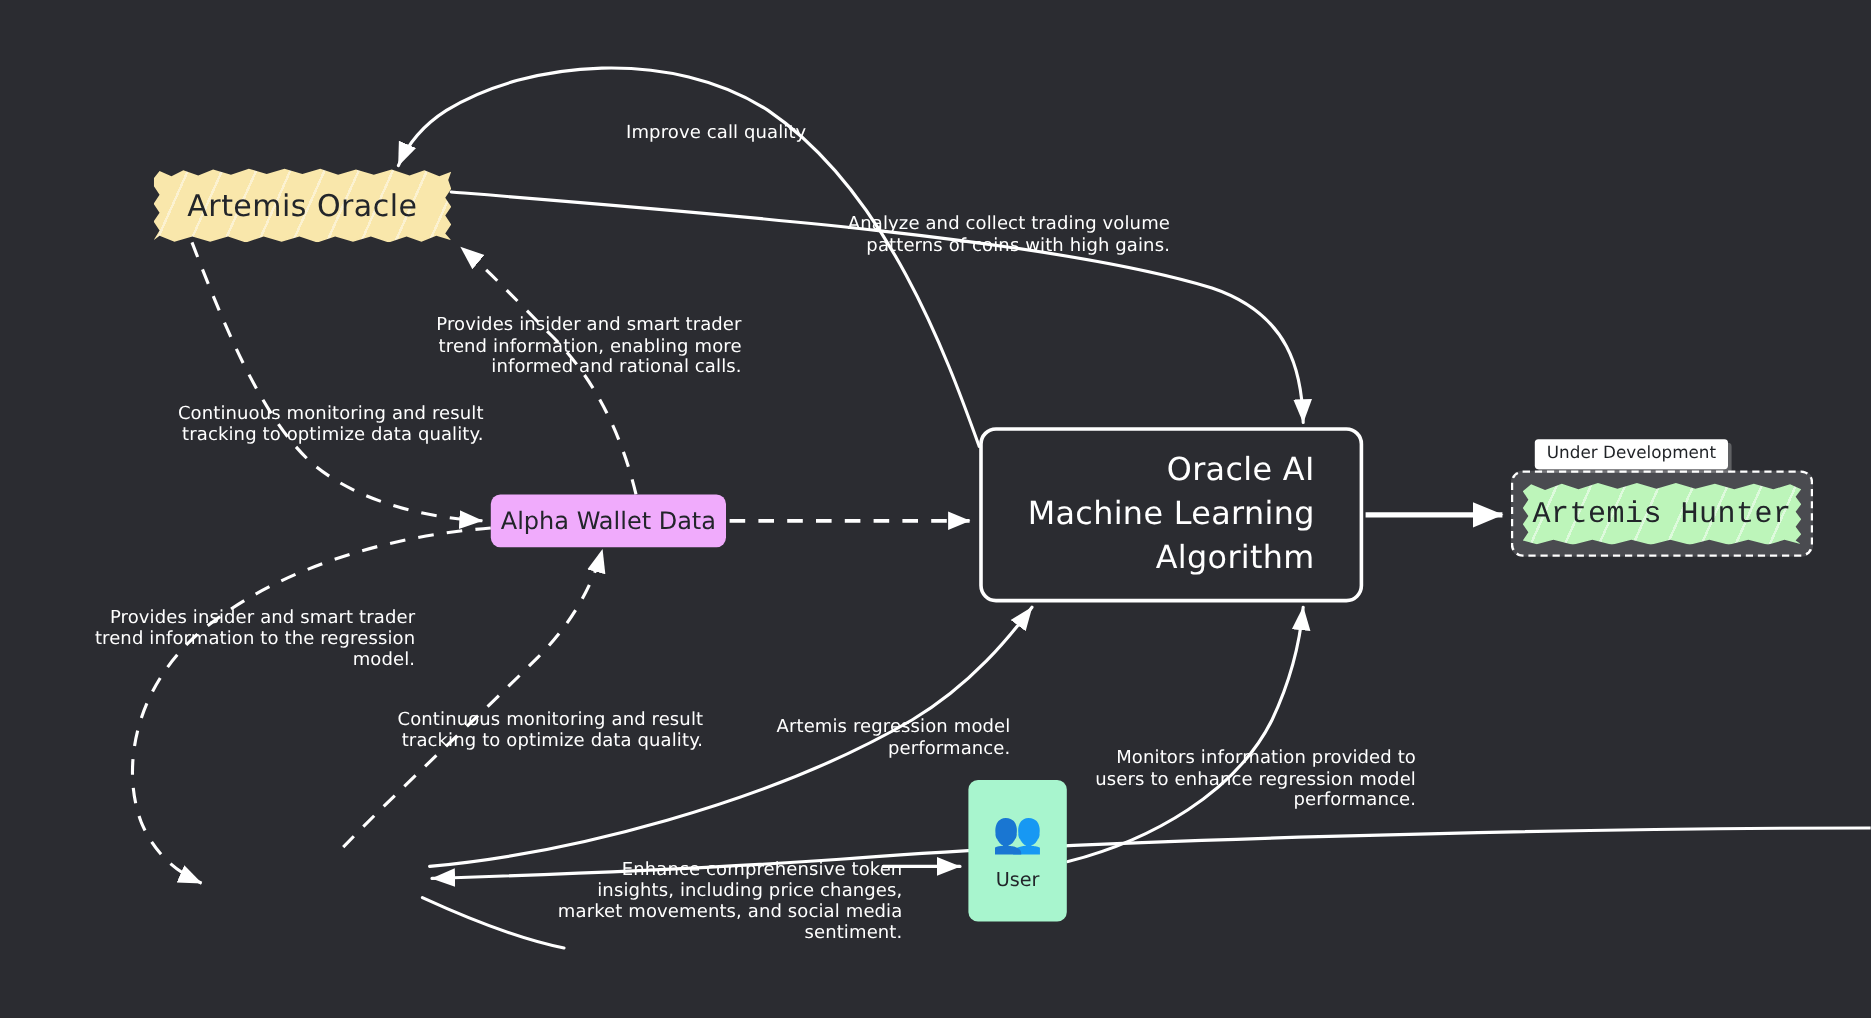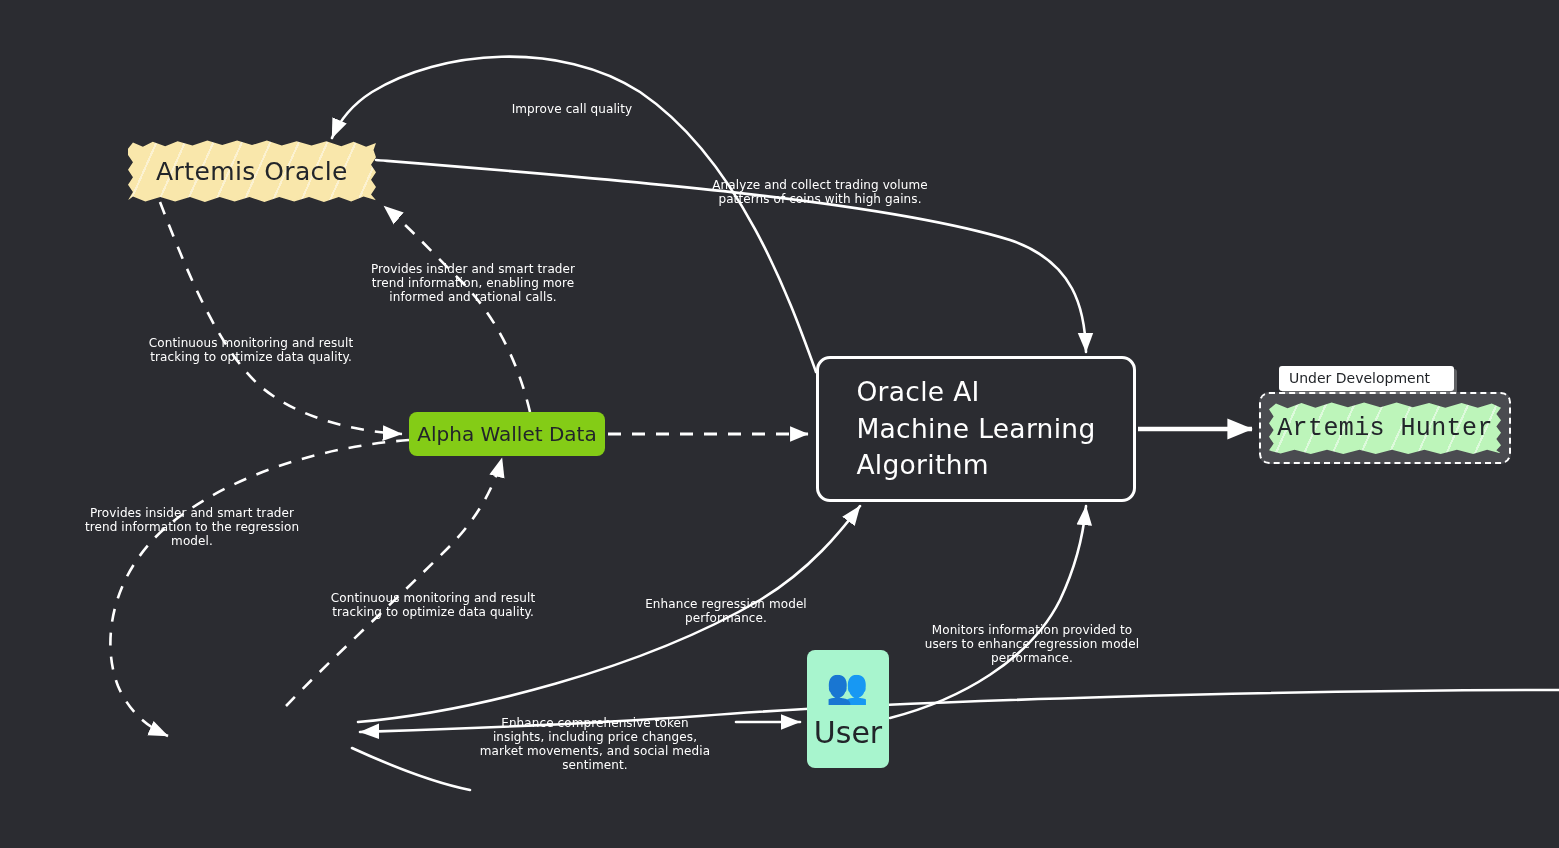--- a/index.html
+++ b/index.html
@@ -48,36 +48,36 @@
     stroke-width: 3.2;
     stroke-linecap: butt;
     stroke-dasharray: 13 11;
   }
 
   .edge-label {
     position: absolute;
     z-index: 2;
     color: #ffffff;
     font-family: "DejaVu Sans", sans-serif;
-    font-size: 12px;
+    font-size: 15px;
     line-height: 1.18;
-    text-align: center;
+    text-align: right;
     white-space: pre-line;
     letter-spacing: 0.1px;
     pointer-events: none;
   }
 
   .node {
     position: absolute;
     z-index: 4;
     box-sizing: border-box;
     display: flex;
     align-items: center;
     justify-content: center;
-    text-align: left;
+    text-align: right;
   }
 
   
   .sketch {
     position: relative;
     display: flex;
     align-items: center;
     justify-content: center;
   }
   .sketch .ink {
@@ -162,21 +162,21 @@
   #node-hunter .label { font-size: 25px; font-family: Liberation Mono, monospace; }
 
   #hunter-badge {
     position: absolute;
     z-index: 6;
     left: 1279px; top: 366px;
     background: #ffffff;
     color: #1f2226;
     font-family: "DejaVu Sans", sans-serif;
     font-size: 14px;
-    padding: 4px 24px 5px 10px;
+    padding: 4px 10px 5px 10px;
     border-radius: 3px;
     white-space: nowrap;
     box-shadow: 3px 3px 0 rgba(255,255,255,0.25);
   }
 
   
   #node-ai {
     left: 816px; top: 356px; width: 320px; height: 146px;
     border: 3.4px solid #ffffff;
     border-radius: 14px;
@@ -187,21 +187,21 @@
     font-family: "DejaVu Sans", sans-serif;
     font-size: 26.5px;
     line-height: 1.38;
     white-space: pre-line;
     letter-spacing: 0.3px;
   }
 
   #node-alpha {
     left: 409px; top: 412px; width: 196px; height: 44px;
     border-radius: 8px;
-    background: #84cc16;
+    background: #f0abfc;
   }
   #node-alpha .label {
     color: #22252a;
     font-family: "DejaVu Sans", sans-serif;
     font-size: 20px;
     white-space: nowrap;
   }
 
   #node-user {
     left: 807px; top: 650px; width: 82px; height: 118px;
@@ -210,21 +210,21 @@
     flex-direction: column;
     gap: 12px;
   }
   #node-user .emoji {
     font-size: 34px;
     line-height: 1;
   }
   #node-user .label {
     color: #22252a;
     font-family: "DejaVu Sans", sans-serif;
-    font-size: 30px;
+    font-size: 16px;
     white-space: nowrap;
   }
 </style>
 </head>
 <body>
 
 <div id="stage">
 
   <svg id="edges" class="layer" viewBox="0 0 1559 848">
     <defs>
@@ -275,21 +275,21 @@
   <div class="edge-label" style="left:99px; top:336px; width:304px;">Continuous monitoring and result
 tracking to optimize data quality.</div>
 
   <div class="edge-label" style="left:38px; top:506px; width:308px;">Provides insider and smart trader
 trend information to the regression
 model.</div>
 
   <div class="edge-label" style="left:280px; top:591px; width:306px;">Continuous monitoring and result
 tracking to optimize data quality.</div>
 
-  <div class="edge-label" style="left:610px; top:597px; width:232px;">Enhance regression model
+  <div class="edge-label" style="left:610px; top:597px; width:232px;">Artemis regression model
 performance.</div>
 
   <div class="edge-label" style="left:884px; top:623px; width:296px;">Monitors information provided to
 users to enhance regression model
 performance.</div>
 
   <div class="edge-label" style="left:438px; top:716px; width:314px;">Enhance comprehensive token
 insights, including price changes,
 market movements, and social media
 sentiment.</div>

